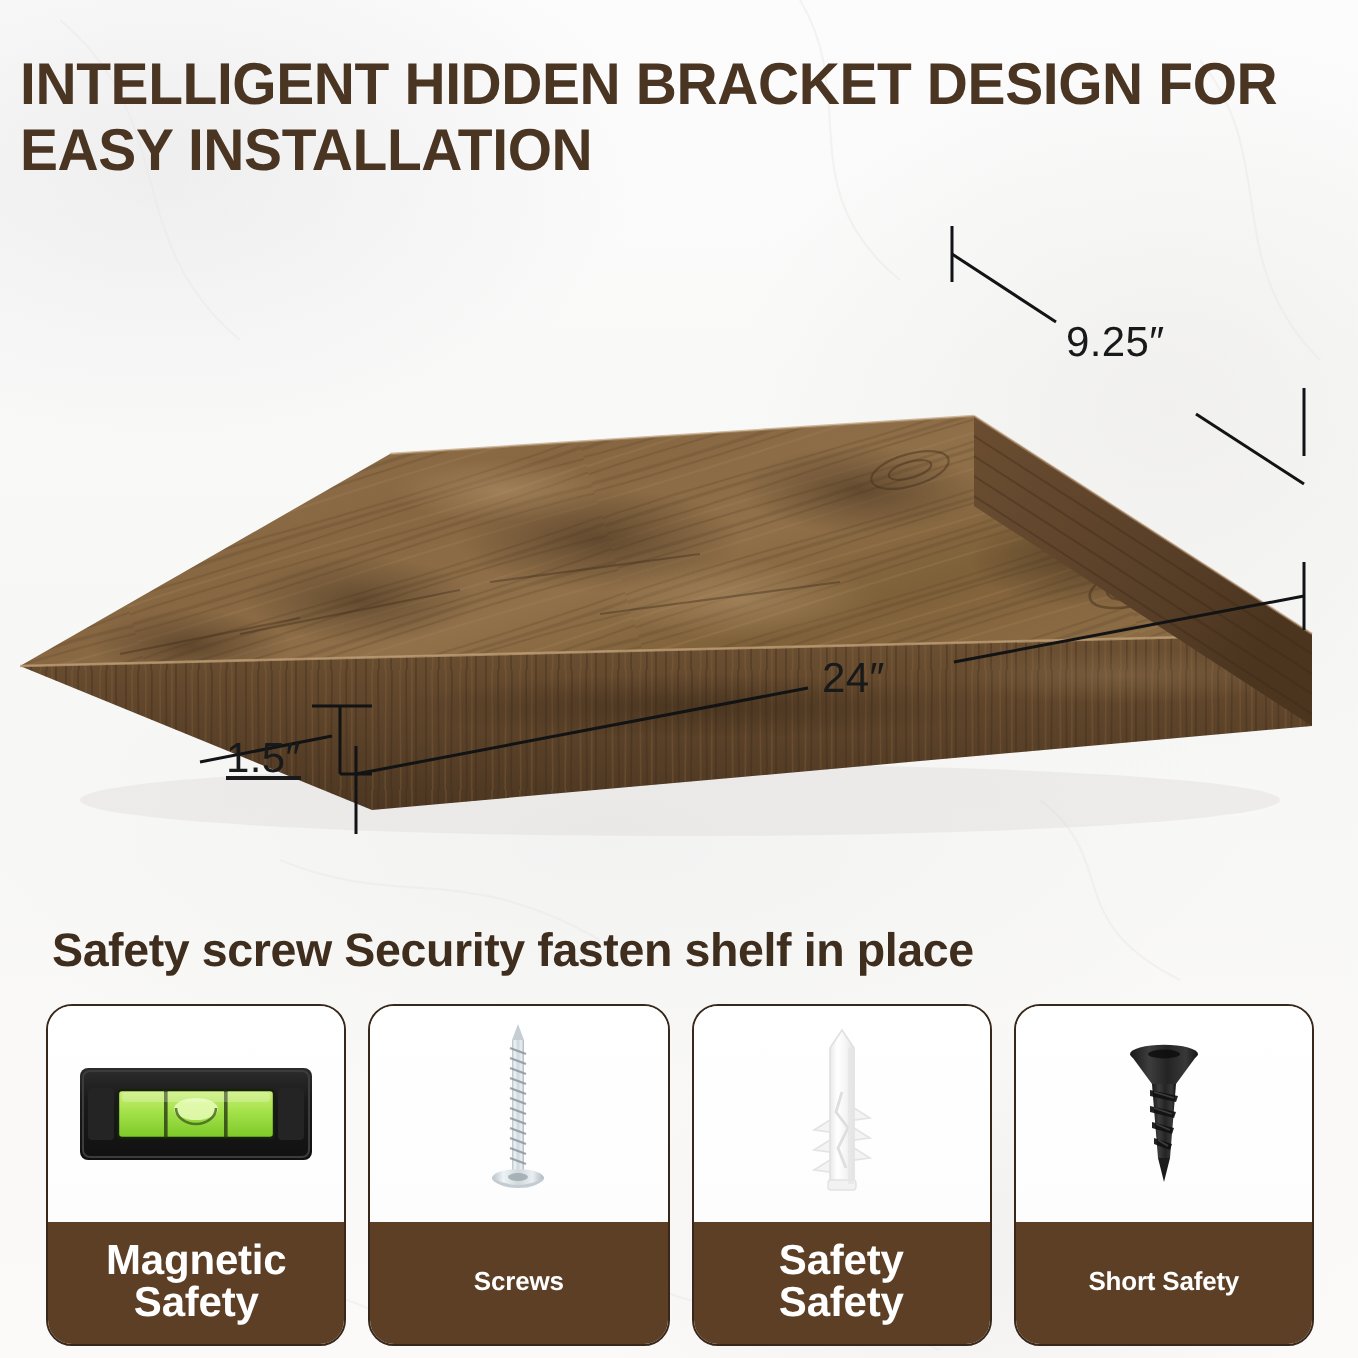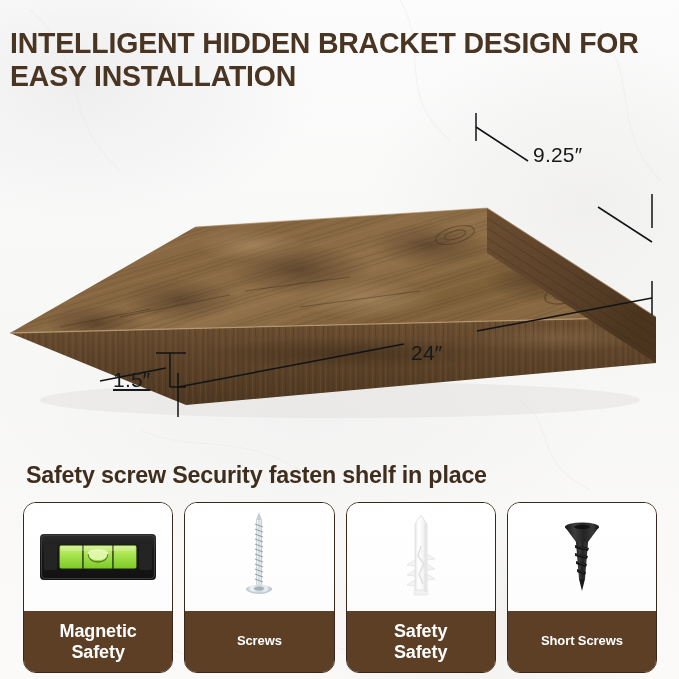--- a/index.html
+++ b/index.html
@@ -50,22 +50,22 @@
 
   
   .dim-label {
     position:absolute; z-index:7;
     color:#17191a;
     font-size:21px;
     font-weight:400;
     letter-spacing:.2px;
     white-space:nowrap;
   }
-  #dim-925 { left:533px; top:143px; }
-  #dim-24  { left:411px; top:341px; }
+  #dim-925 { left:533px; top:160px; }
+  #dim-24  { left:411px; top:328px; }
   #dim-15  { left:113px; top:368px;text-decoration:underline; }
 
   
   #subtitle {
     position:absolute; left:26px; top:462px; z-index:6;
     color:#3f2d1d;
     font-size:23.5px;
     font-weight:bold;
     letter-spacing:-.2px;
     white-space:nowrap;
@@ -98,21 +98,21 @@
     background:#5c3f25;
     color:#ffffff;
     font-size:13px;
     font-weight:bold;
     line-height:20.5px;
     display:flex; align-items:center; justify-content:center;
     text-align:center;
     padding:0 4px;
     letter-spacing:-.1px;
   }
-  .card-label.two-line { font-size:18px; }
+  .card-label.two-line { font-size:21px; }
 </style>
 </head>
 <body>
 
 <div id="bg-texture"></div>
 <svg id="bg-veins" viewBox="0 0 679 679" preserveAspectRatio="none">
   <g stroke="#e9e8e6" stroke-width="1.1" fill="none" opacity=".9">
     <path d="M30 10 C 90 60, 60 120, 120 170"></path>
     <path d="M400 0 C 430 50, 395 95, 450 140"></path>
     <path d="M600 30 C 640 80, 610 130, 660 180"></path>
@@ -452,16 +452,16 @@
           <path d="M25 52 L 34 55 L 33 58 L 25 55 Z"></path>
         </g>
         <g stroke="#5a5a5a" stroke-width=".8" opacity=".6" fill="none">
           <path d="M25 29 L 35 32"></path>
             <path d="M25 37 L 34 40"></path>
           <path d="M26 45 L 33 48"></path>
             <path d="M27 53 L 32 56"></path>
         </g>
       </svg>
     </div>
-    <div class="card-label">Short Screws</div>
+    <div class="card-label">Short Safety</div>
   </div>
 
 </div>
 
 </body></html>

